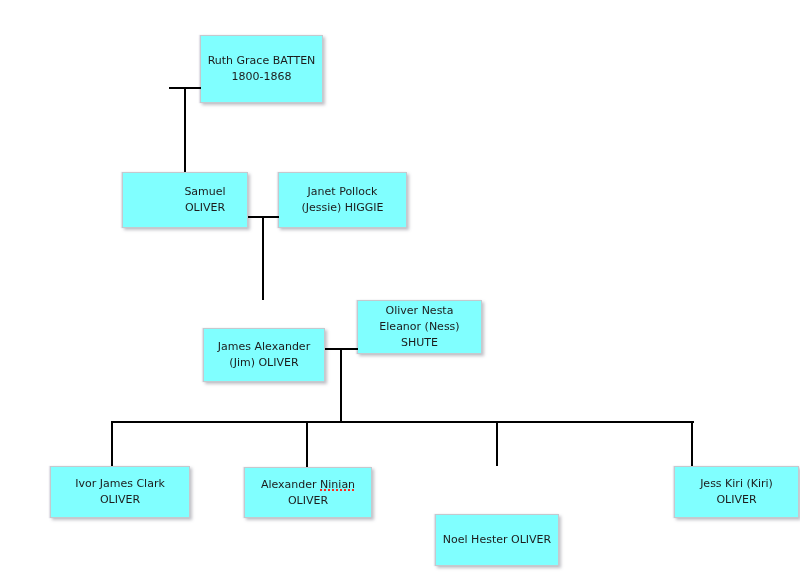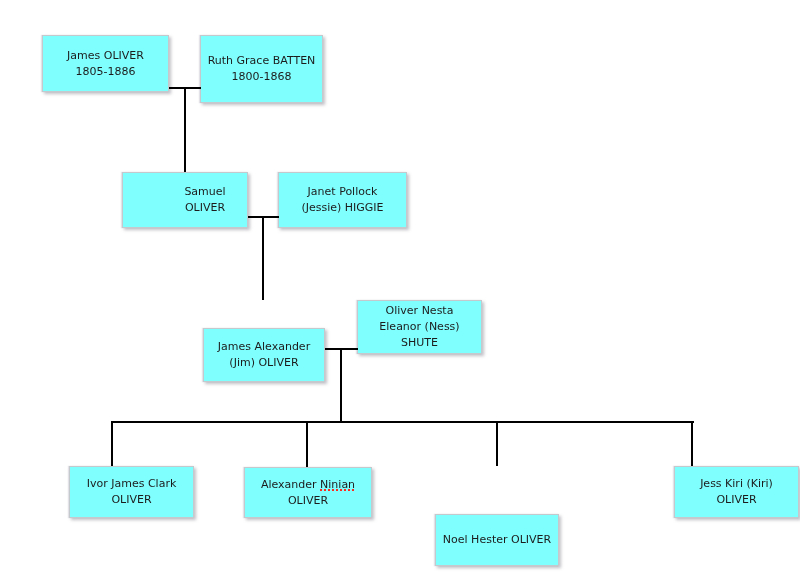--- a/index.html
+++ b/index.html
@@ -43,21 +43,21 @@
     position: absolute;
     background: #000000;
   }
   
   .node-a { left: 42px;  top: 35px;  width: 127px; height: 57px; }
   .node-b { left: 200px; top: 35px;  width: 123px; height: 68px; }
   .node-c { left: 122px; top: 172px; width: 126px; height: 56px; padding-left: 40px; }
   .node-d { left: 278px; top: 172px; width: 129px; height: 56px; }
   .node-e { left: 203px; top: 300px; width: 122px; height: 54px; margin-top: 28px; }
   .node-f { left: 357px; top: 300px; width: 125px; height: 54px; }
-  .node-g { left: 50px;  top: 466px; width: 125px; height: 52px; margin-left: 19px; }
+  .node-g { left: 50px;  top: 466px; width: 140px; height: 52px; }
   .node-h { left: 244px; top: 467px; width: 128px; height: 51px; }
   .node-i { left: 435px; top: 466px; width: 124px; height: 52px; margin-top: 48px; }
   .node-j { left: 630px; top: 466px; width: 125px; height: 52px; margin-left: 44px; }
   
   .ln-marriage-1 { left: 169px; top: 87px;  width: 32px;  height: 2px; }
   .ln-descent-1  { left: 184px; top: 87px;  width: 2px;   height: 85px; }
   .ln-marriage-2 { left: 248px; top: 216px; width: 31px;  height: 2px; }
   .ln-descent-2  { left: 262px; top: 216px; width: 2px;   height: 84px; }
   .ln-marriage-3 { left: 325px; top: 348px; width: 33px;  height: 2px; }
   .ln-descent-3  { left: 340px; top: 348px; width: 2px;   height: 75px; }
@@ -65,24 +65,20 @@
   .ln-drop-1     { left: 111px; top: 421px; width: 2px;   height: 45px; }
   .ln-drop-2     { left: 306px; top: 421px; width: 2px;   height: 46px; }
   .ln-drop-3     { left: 496px; top: 421px; width: 2px;   height: 45px; }
   .ln-drop-4     { left: 691px; top: 421px; width: 2px;   height: 45px; }
 </style>
 </head>
 <body>
 
 <div id="canvas">
 
-  <div class="person-box node-a">
-      <span class="person-name">James OLIVER
-1805-1886</span>
-    </div>
   <div class="person-box node-b">
       <span class="person-name">Ruth Grace BATTEN
 1800-1868</span>
     </div>
 
   <div class="person-box node-c">
       <span class="person-name">Samuel OLIVER</span>
     </div>
   <div class="person-box node-d">
       <span class="person-name">Janet Pollock

